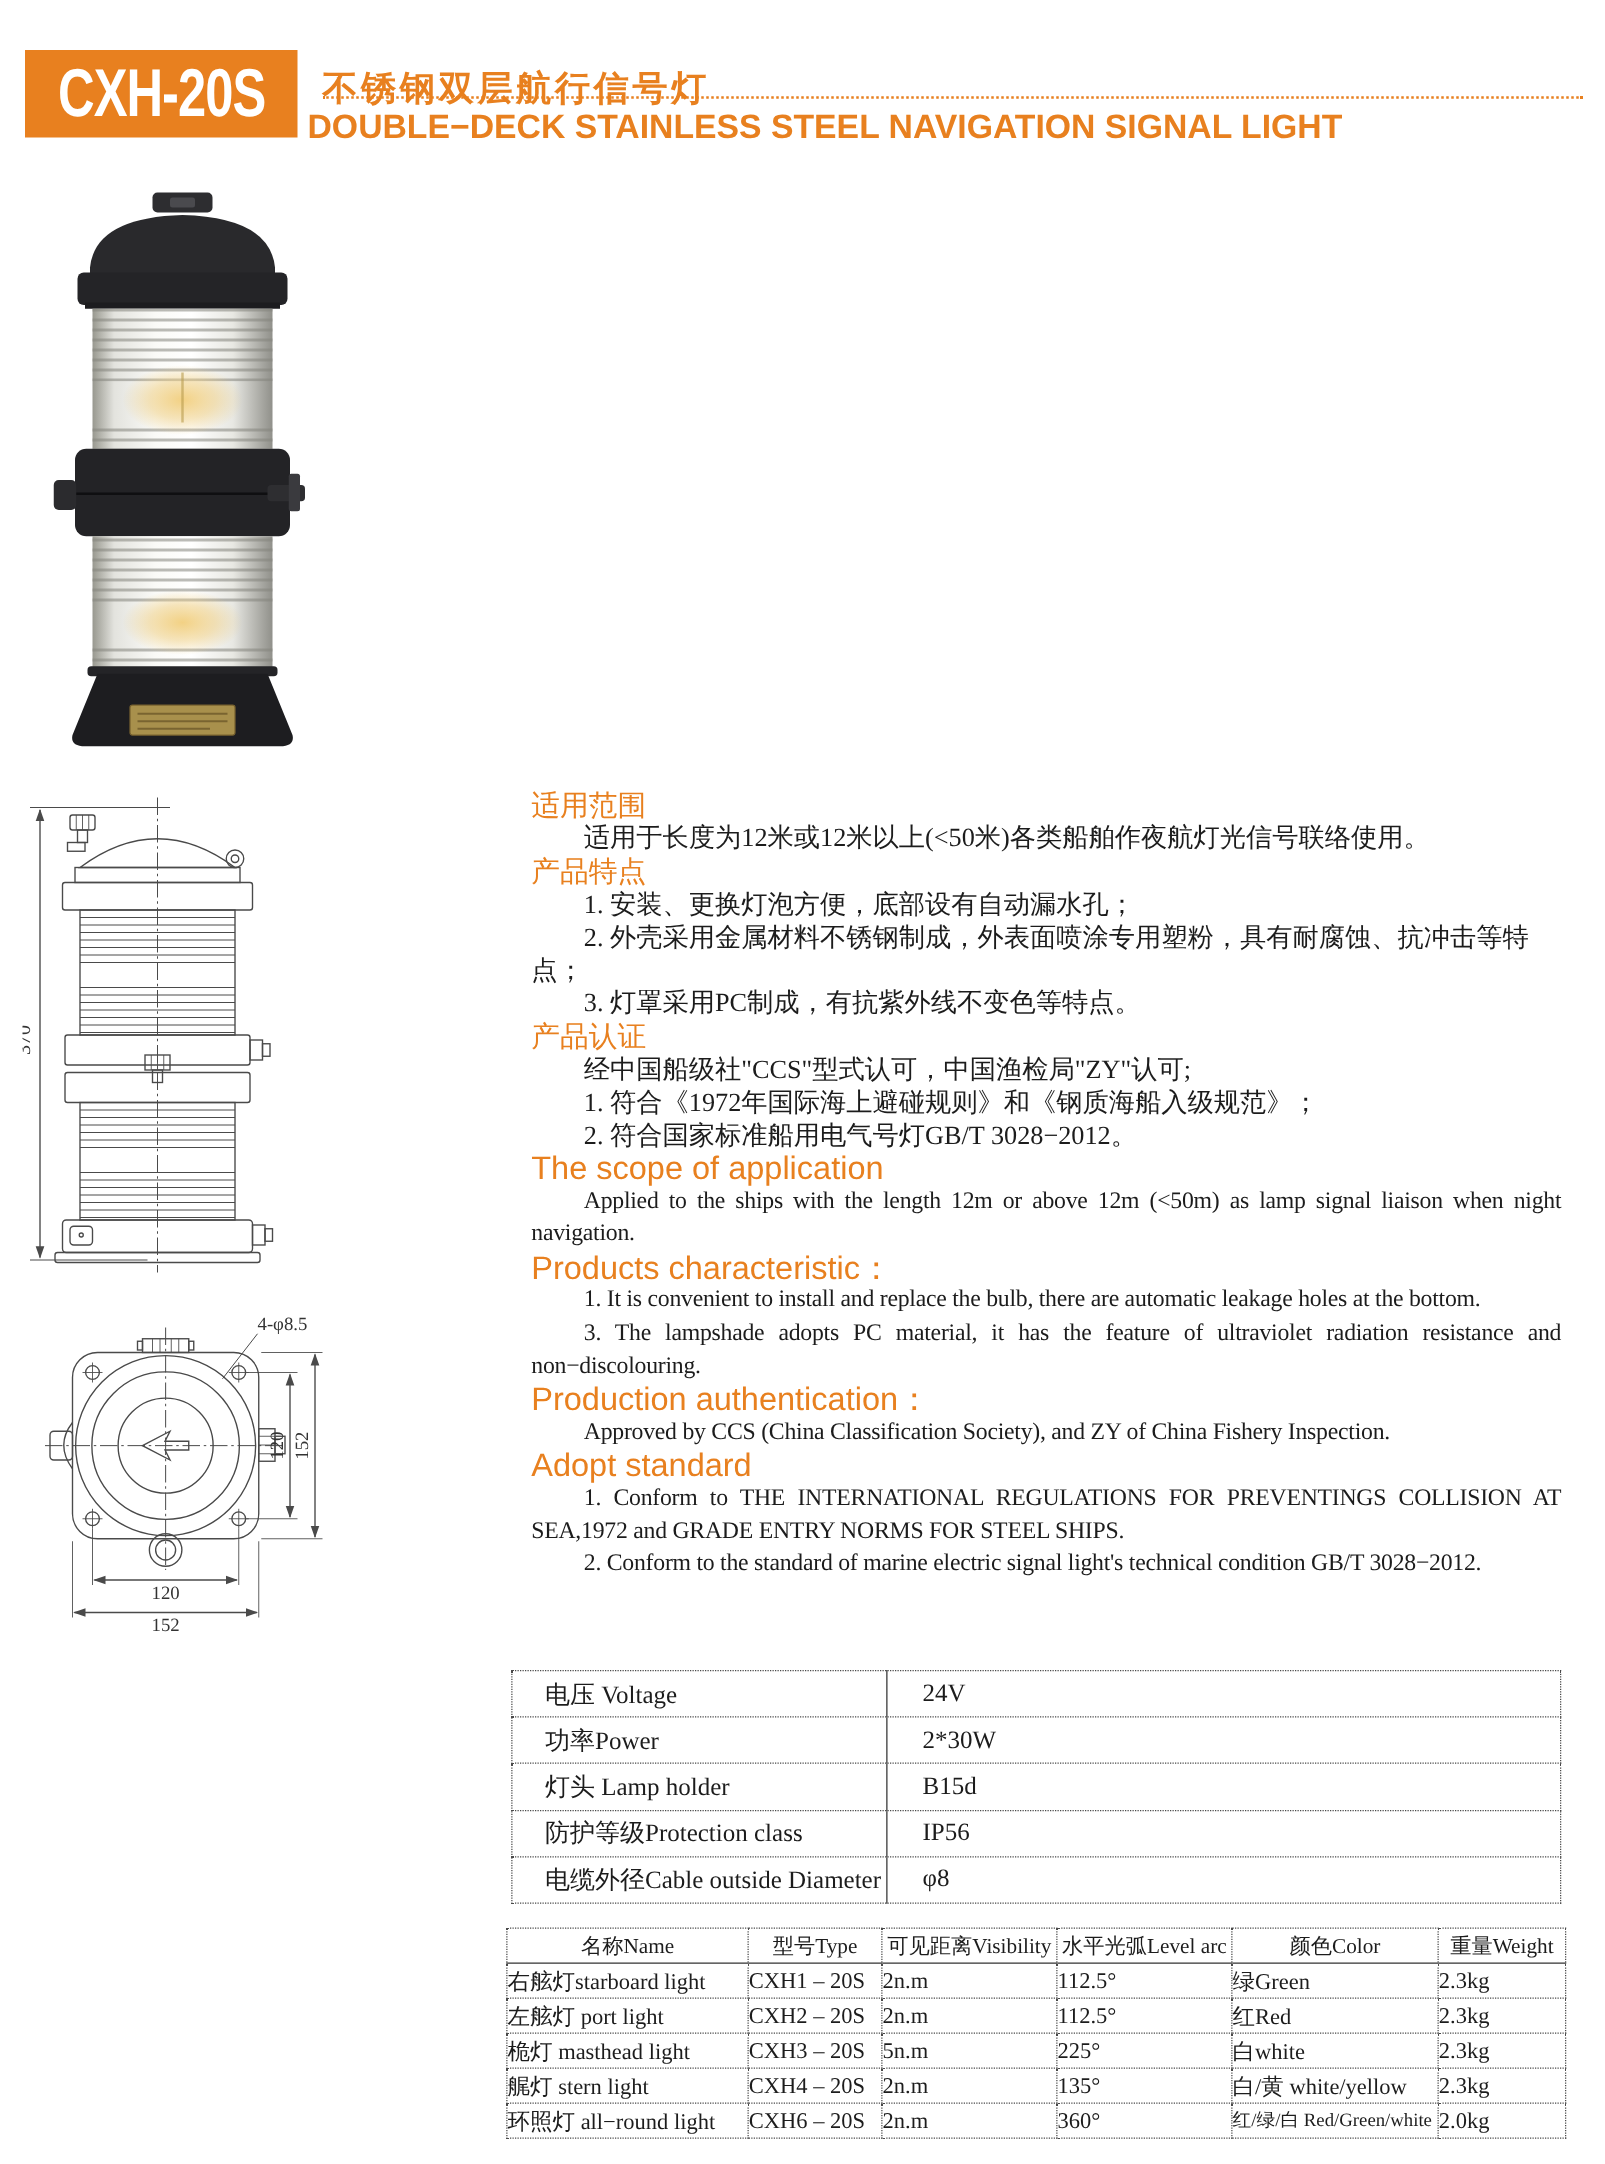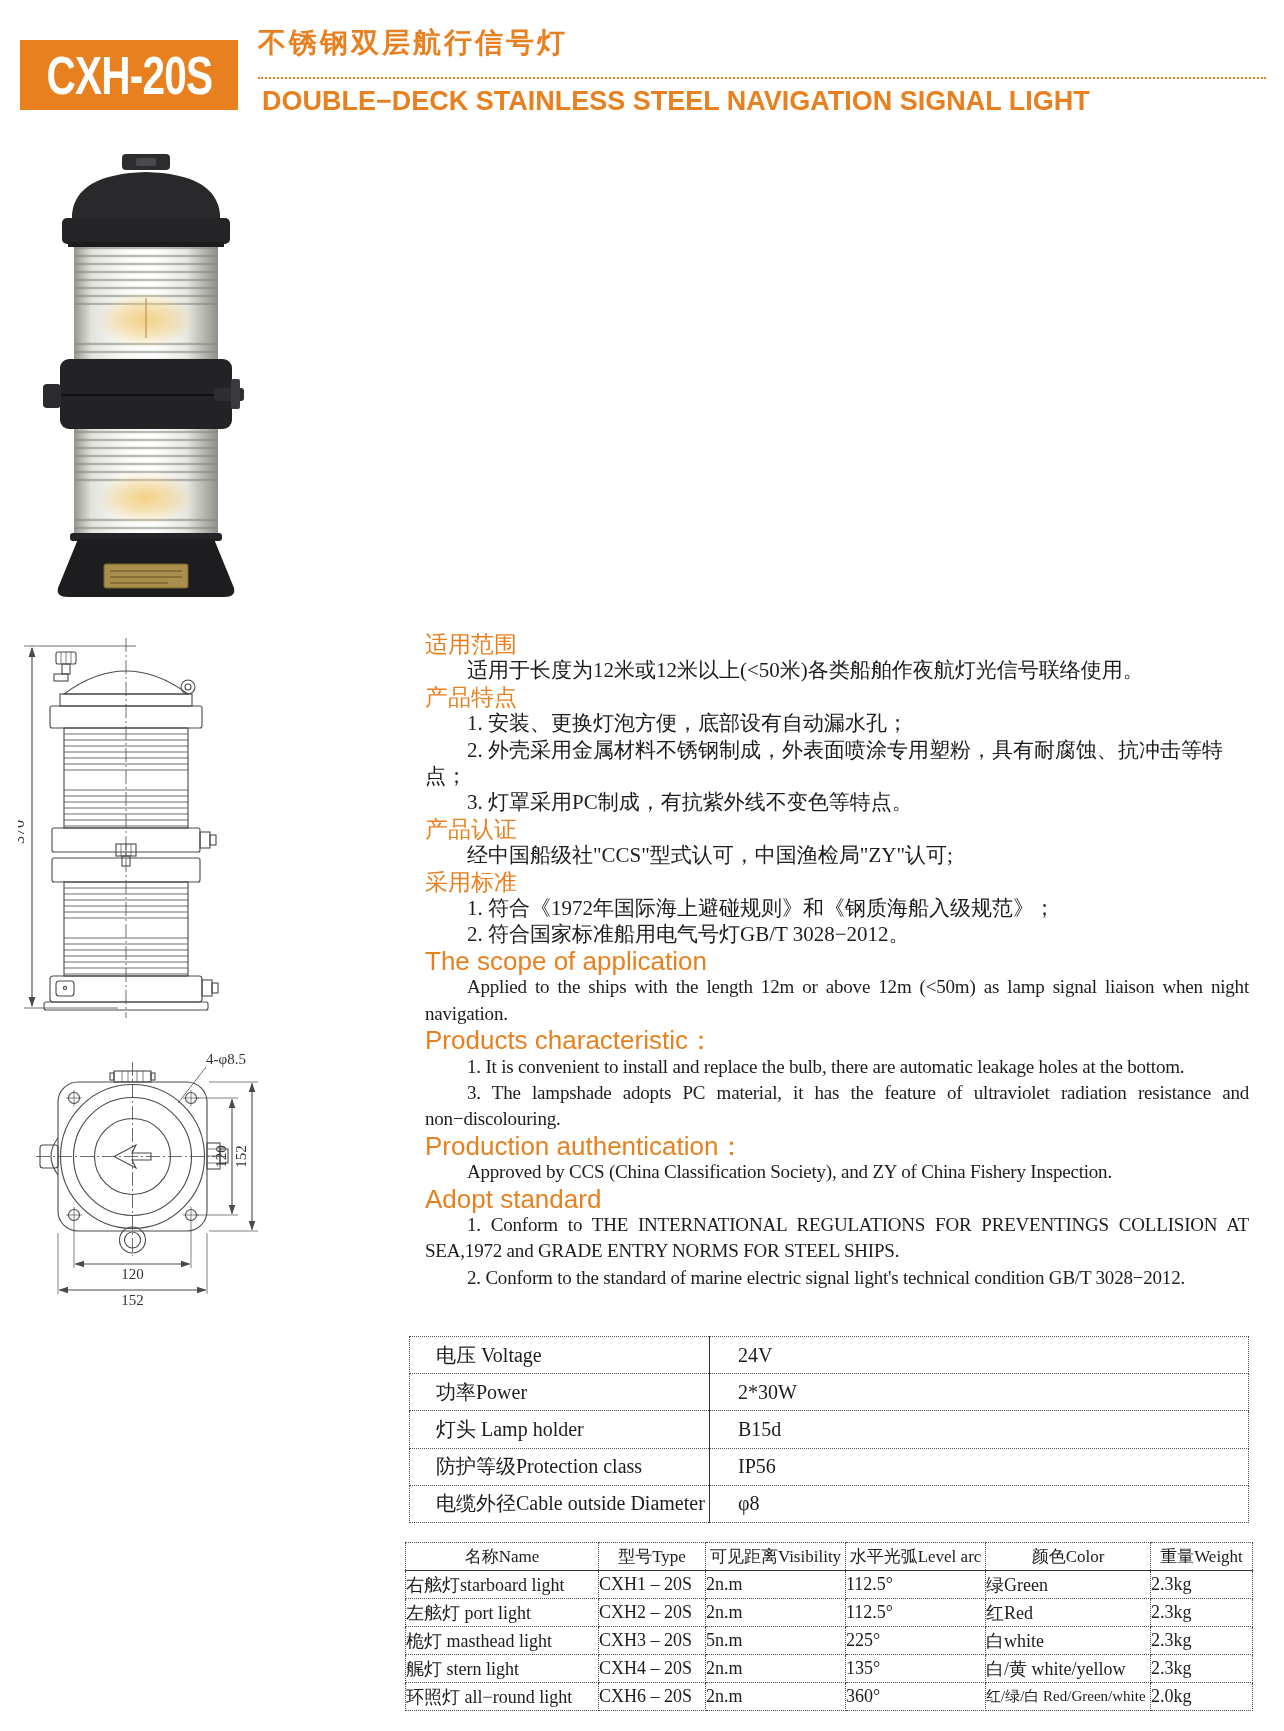--- a/index.html
+++ b/index.html
@@ -6,24 +6,24 @@
   #page{position:relative;width:1284px;height:1731px;background:#fff;overflow:hidden;
         font-family:"Liberation Serif","DejaVu Serif",serif;color:#1c1c1c;}
   .abs{position:absolute;}
 
   
   .badge{left:20px;top:40px;width:218px;height:70px;background:#E8801F;
          display:flex;align-items:center;justify-content:center;}
   .badge span{font-family:"Liberation Sans","DejaVu Sans",sans-serif;font-weight:bold;
               font-size:52px;color:#fff;letter-spacing:-1px;
               transform:scaleX(.78) scaleY(1.04);white-space:nowrap;}
-  .title-cn{left:258px;top:24px;font-family:"Liberation Sans","DejaVu Sans",sans-serif;
+  .title-cn{left:258px;top:52px;font-family:"Liberation Sans","DejaVu Sans",sans-serif;
             font-weight:bold;font-size:28px;color:#E8801F;letter-spacing:3px;white-space:nowrap;}
   .dotted-rule{left:258px;top:77px;width:1008px;height:0;border-top:2px dotted #E8801F;}
-  .title-en{left:262px;top:86px;font-family:"Liberation Sans","DejaVu Sans",sans-serif;
+  .title-en{left:246px;top:86px;font-family:"Liberation Sans","DejaVu Sans",sans-serif;
             font-weight:bold;font-size:27px;color:#E8801F;letter-spacing:0;white-space:nowrap;}
 
   
   #content{left:425px;top:631px;width:824px;line-height:26.4px;}
   #content div{margin:0;}
   .h-cn,.h-en{font-family:"Liberation Sans","DejaVu Sans",sans-serif;font-weight:normal;color:#E8801F;}
   .h-cn{font-size:23px;}
   .h-en{font-size:26px;}
   .p-cn{font-size:21px;text-indent:42px;}
   .p-en{font-size:19px;letter-spacing:-0.2px;text-indent:42px;text-align:justify;}
@@ -231,21 +231,20 @@
 
   <div id="content" class="abs">
     <div class="h-cn">适用范围</div>
     <div class="p-cn">适用于长度为12米或12米以上(&lt;50米)各类船舶作夜航灯光信号联络使用。</div>
     <div class="h-cn">产品特点</div>
     <div class="p-cn">1. 安装、更换灯泡方便，底部设有自动漏水孔；</div>
     <div class="p-cn">2. 外壳采用金属材料不锈钢制成，外表面喷涂专用塑粉，具有耐腐蚀、抗冲击等特点；</div>
     <div class="p-cn">3. 灯罩采用PC制成，有抗紫外线不变色等特点。</div>
     <div class="h-cn">产品认证</div>
     <div class="p-cn">经中国船级社"CCS"型式认可，中国渔检局"ZY"认可;</div>
-    <div class="h-cn">采用标准</div>
     <div class="p-cn">1. 符合《1972年国际海上避碰规则》和《钢质海船入级规范》；</div>
     <div class="p-cn">2. 符合国家标准船用电气号灯GB/T 3028−2012。</div>
     <div class="h-en">The scope of application</div>
     <div class="p-en">Applied to the ships with the length 12m or above 12m (&lt;50m) as lamp signal liaison when night navigation.</div>
     <div class="h-en">Products characteristic：</div>
     <div class="p-en">1. It is convenient to install and replace the bulb, there are automatic leakage holes at the bottom.</div>
     <div class="p-en">3. The lampshade adopts PC material, it has the feature of ultraviolet radiation resistance and non−discolouring.</div>
     <div class="h-en">Production authentication：</div>
     <div class="p-en">Approved by CCS (China Classification Society), and ZY of China Fishery Inspection.</div>
     <div class="h-en">Adopt standard</div>

